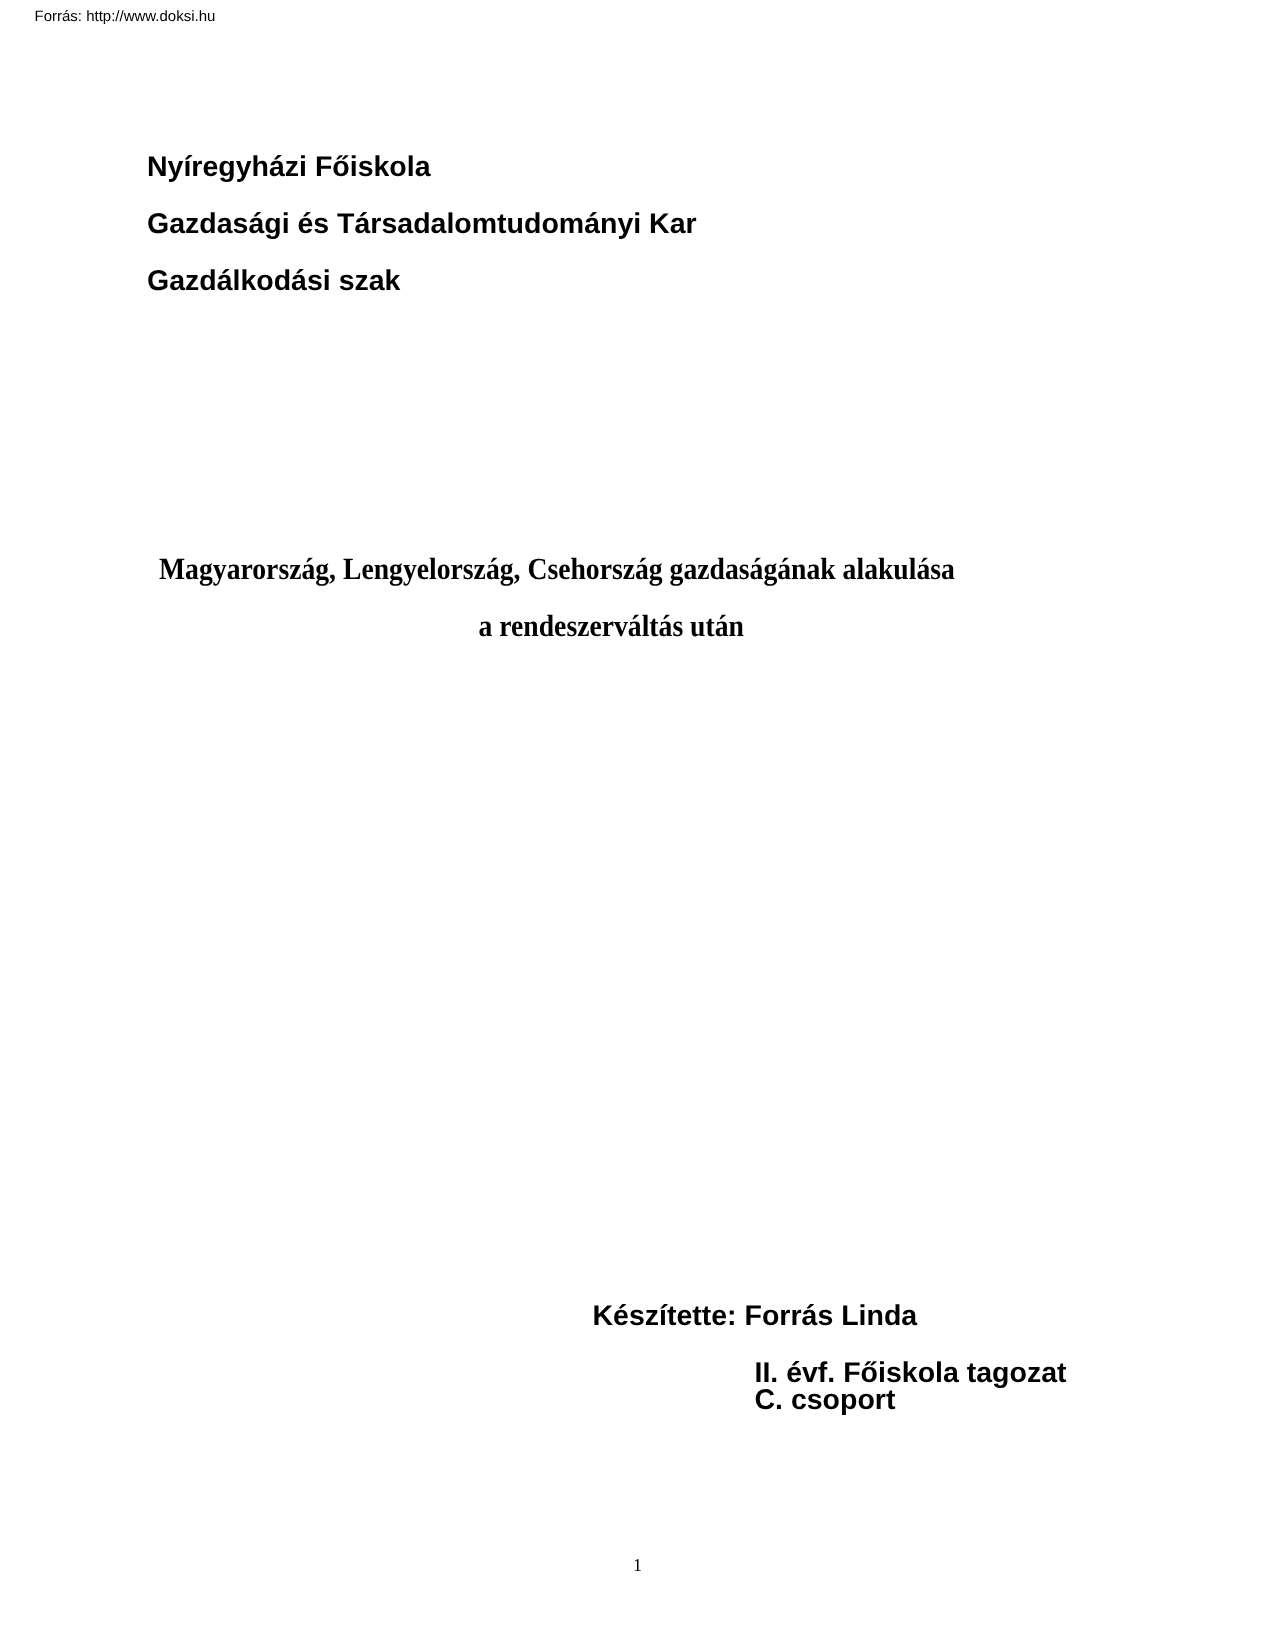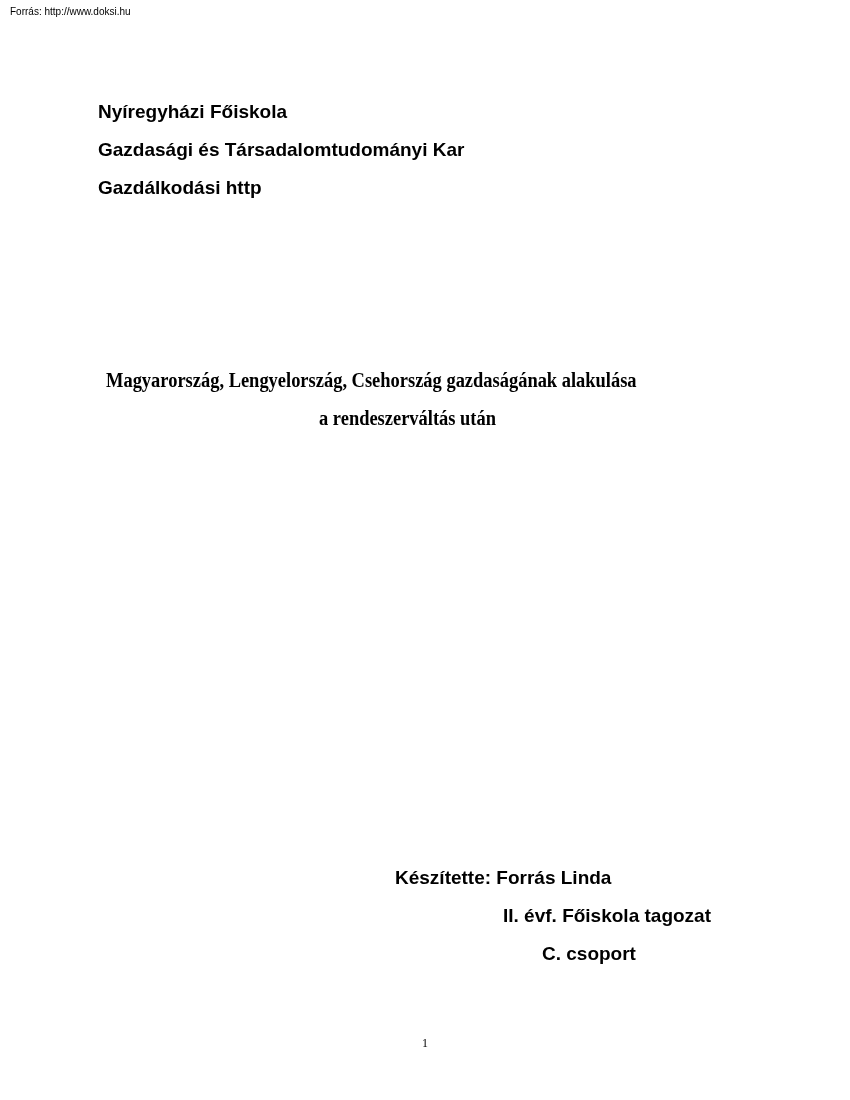--- a/index.html
+++ b/index.html
@@ -1,30 +1,30 @@
 <!DOCTYPE html>
 <html><head>
 <meta charset="utf-8">
 <style>
   html, body { margin: 0; padding: 0; background: #ffffff; }
   body { width: 850px; height: 1100px; position: relative; overflow: hidden; color: #000; }
-  .source { position: absolute; left: 10px; top: 6px; font-family: "Liberation Sans", sans-serif; font-size: 10px; color: #000; }
+  .source { position: absolute; left: 23px; top: 6px; font-family: "Liberation Sans", sans-serif; font-size: 10px; color: #000; }
   .serif { font-family: Liberation Sans, sans-serif; font-weight: bold; font-size: 19px; position: absolute; white-space: nowrap; }
   .title { font-family: "Liberation Serif", serif; font-weight: bold; font-size: 20.5px; position: absolute; white-space: nowrap; transform-origin: left top; }
   .pagenum { position: absolute; left: 422px; top: 1036px; font-family: "Liberation Serif", serif; font-size: 12px; }
 </style>
 </head>
 <body>
 
 <div class="source">Forrás: http://www.doksi.hu</div>
 
 <div class="serif" style="left:98px; top:101px;">Nyíregyházi Főiskola</div>
 <div class="serif" style="left:98px; top:139px;">Gazdasági és Társadalomtudományi Kar</div>
-<div class="serif" style="left:98px; top:177px;">Gazdálkodási http</div>
+<div class="serif" style="left:98px; top:177px;">Gazdálkodási szak</div>
 
 <div class="title" style="left:106px; top:369px; transform: scaleX(0.9);">Magyarország, Lengyelország, Csehország gazdaságának alakulása</div>
 <div class="title" style="left:319px; top:407px; transform: scaleX(0.9);">a rendeszerváltás után</div>
 
 <div class="serif" style="left:395px; top:867px;">Készítette: Forrás Linda</div>
 <div class="serif" style="left:503px; top:905px;">II. évf. Főiskola tagozat</div>
-<div class="serif" style="left:503px; top:943px;margin-left:39px;">C. csoport</div>
+<div class="serif" style="left:503px; top:923px;">C. csoport</div>
 
 <div class="pagenum">1</div>
 
 </body></html>

